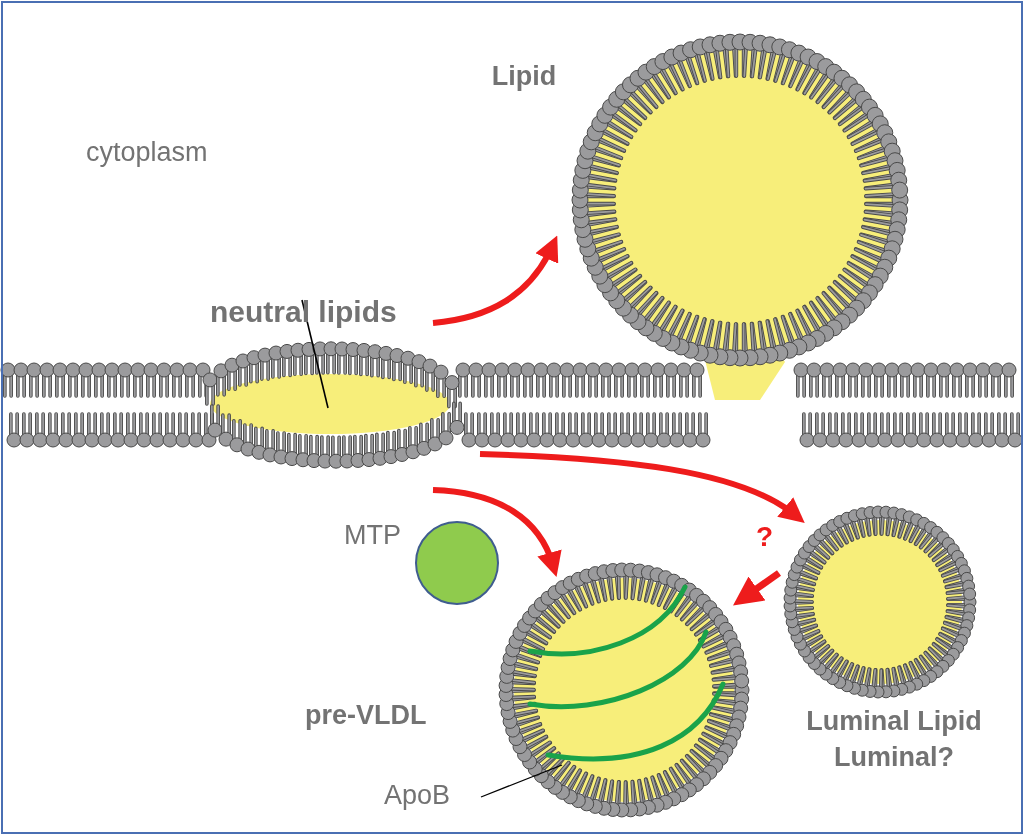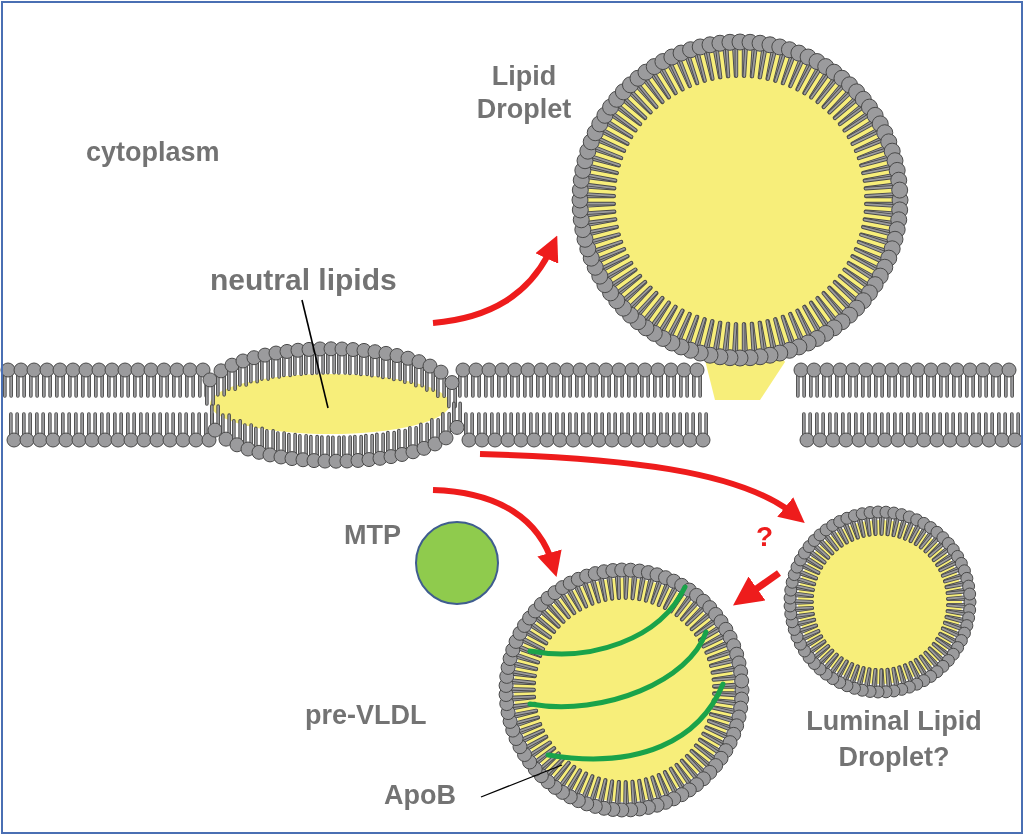--- a/index.html
+++ b/index.html
@@ -7,23 +7,23 @@
     position: relative; width: 1024px; height: 835px; overflow: hidden;
     background: #ffffff;
   }
   #frame {
     position: absolute; left: 1px; top: 1px; width: 1018px; height: 829px;
     border: 2px solid #4a6fb3; box-sizing: content-box; pointer-events: none;
   }
   svg#art { position: absolute; left: 0; top: 0; }
   .lbl { position: absolute; color: #737373; white-space: nowrap; line-height: 1.1; }
   .calibri { font-family: "Liberation Sans", sans-serif; }
-  .reg { font-size: 27px; font-weight: bold; }
+  .reg { font-size: 27px; font-weight: normal; }
   .bold { font-size: 27px; font-weight: bold; }
-  .arial-bold { font-family: "Liberation Sans", sans-serif; font-weight: bold; font-size: 30px; }
+  .arial-bold { font-family: "Liberation Sans", sans-serif; font-weight: bold; font-size: 30px; margin-top: 32px; }
   .q { color: #ee1c1c; font-family: "Liberation Sans", sans-serif; font-weight: bold; font-size: 28px; }
   .center { text-align: center; }
 </style>
 </head>
 <body>
 
 <div id="stage">
   <svg id="art" width="1024" height="835" viewBox="0 0 1024 835">
     <defs>
       <marker id="ah" viewBox="0 0 10 10" refX="5" refY="5" markerWidth="4.2" markerHeight="4.2" orient="auto-start-reverse">
@@ -1271,25 +1271,24 @@
       <circle id="mtp" cx="457" cy="563" r="41" stroke-width="2" fill="#8fcb4d" stroke="#3f5d8f"></circle>
     </svg>
 
   <div id="frame"></div>
 
   <div class="lbl calibri reg" style="left:86px;top:138px;">cytoplasm</div>
   <div class="lbl arial-bold" style="left:210px;top:263px;">neutral lipids</div>
 
   <div class="lbl calibri bold center" style="left:470px;top:60px;width:108px;line-height:33px;">
     <div>Lipid</div>
-    <div>Droplet</div>
   </div>
 
   <div class="lbl calibri reg" style="left:344px;top:521px;">MTP</div>
   <div class="lbl calibri bold" style="left:305px;top:701px;text-align:center;">pre-VLDL</div>
   <div class="lbl calibri reg" style="left:376px;top:781px;margin-left:8px;">ApoB</div>
   <div class="lbl q" style="left:756px;top:522px;">?</div>
 
   <div class="lbl calibri bold center" style="left:784px;top:703px;width:220px;line-height:36px;">
     <div>Luminal Lipid</div>
-    <div>Droplet?</div>
+    <div>Luminal?</div>
   </div>
 </div>
 
 </body></html>

